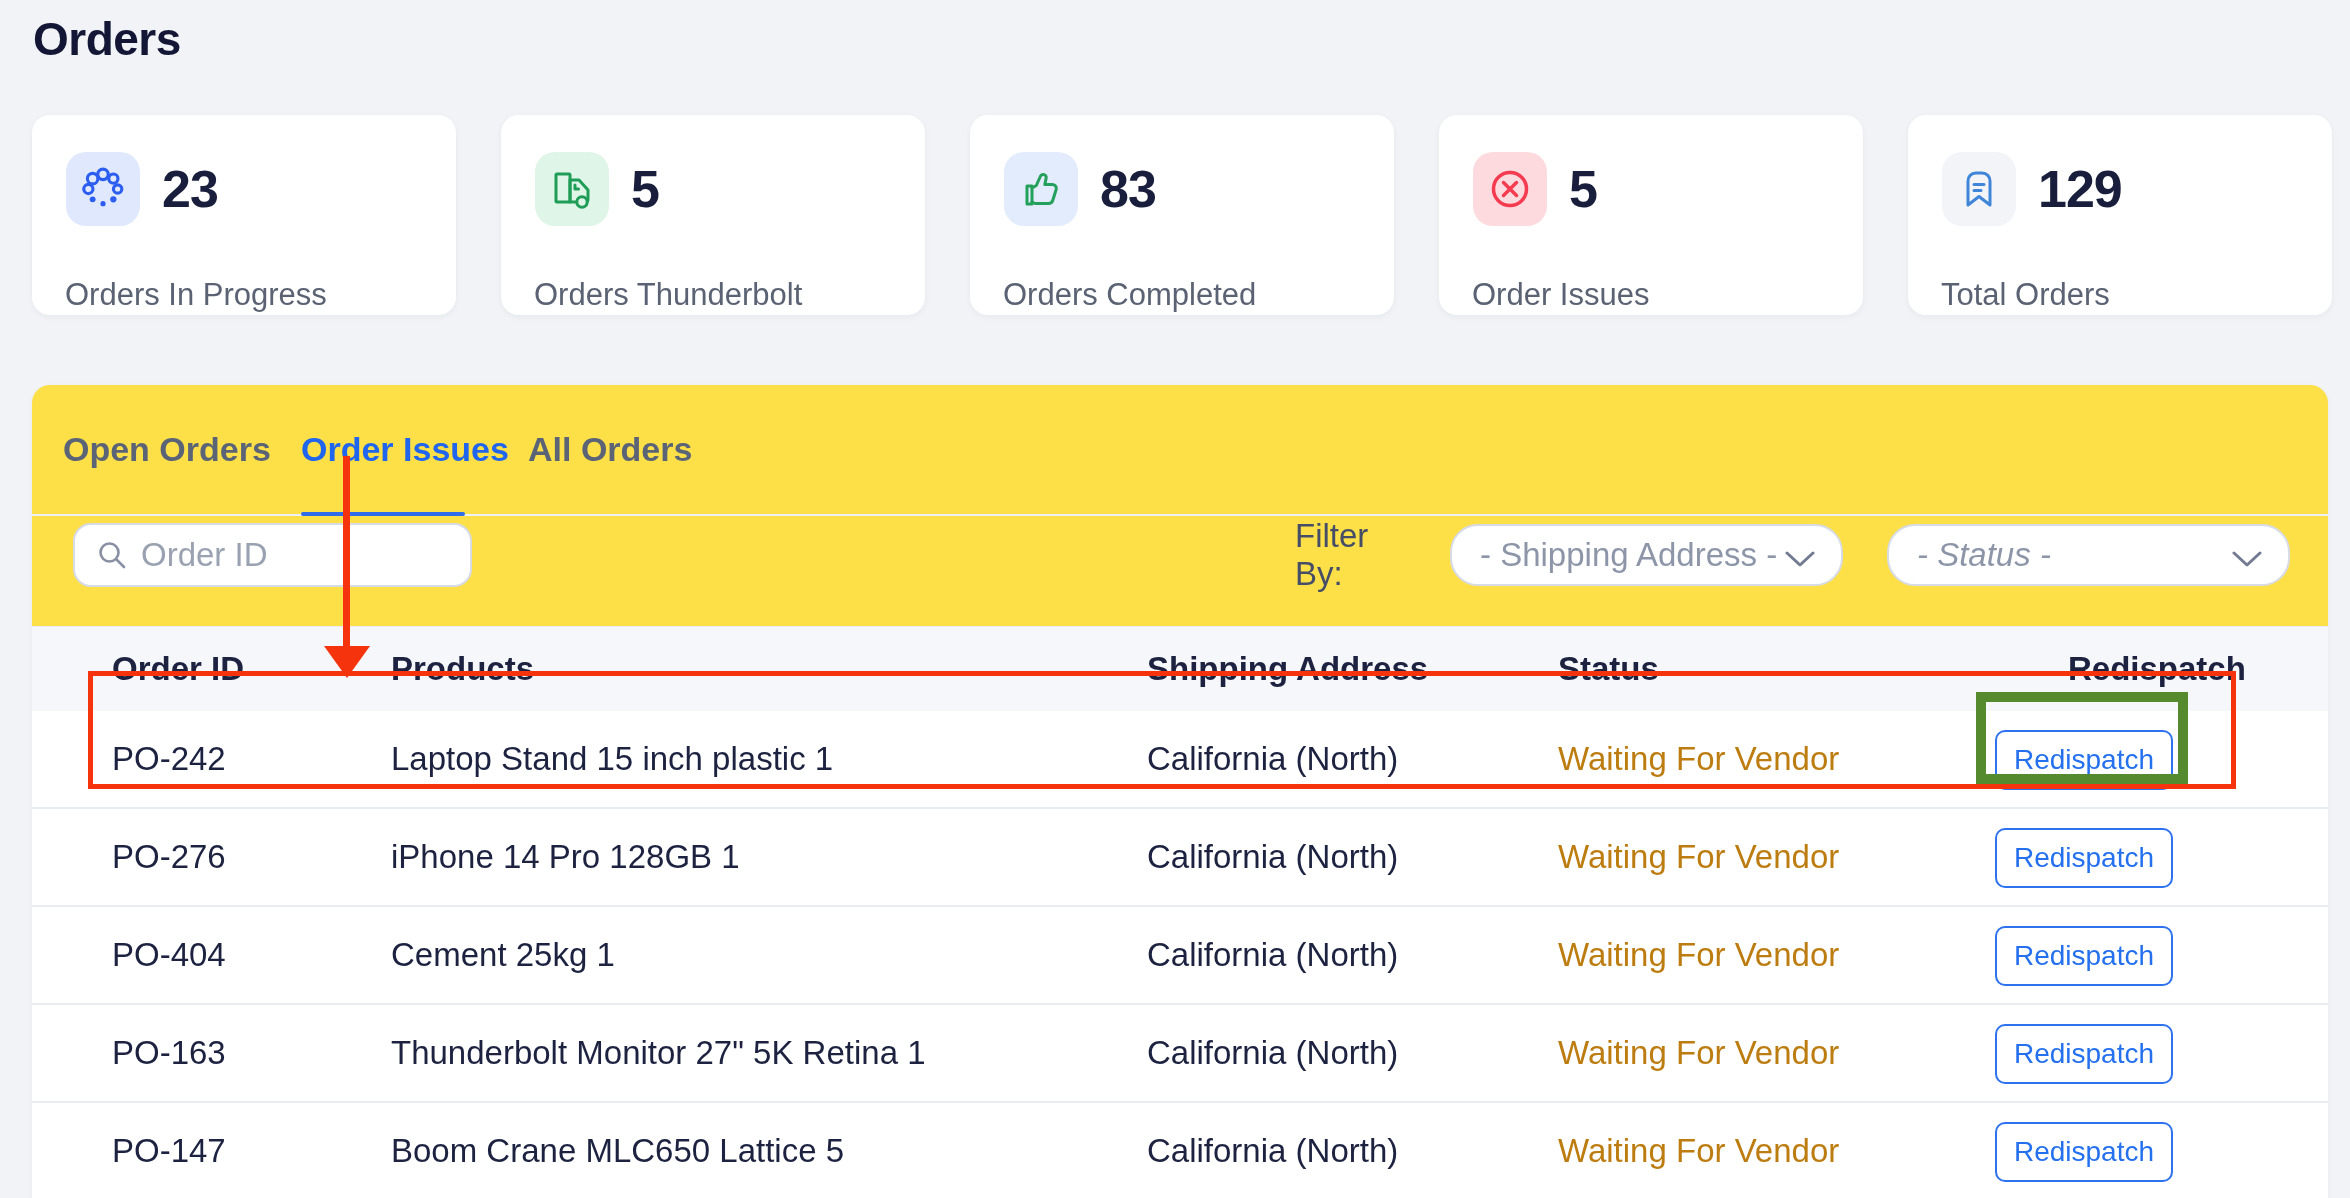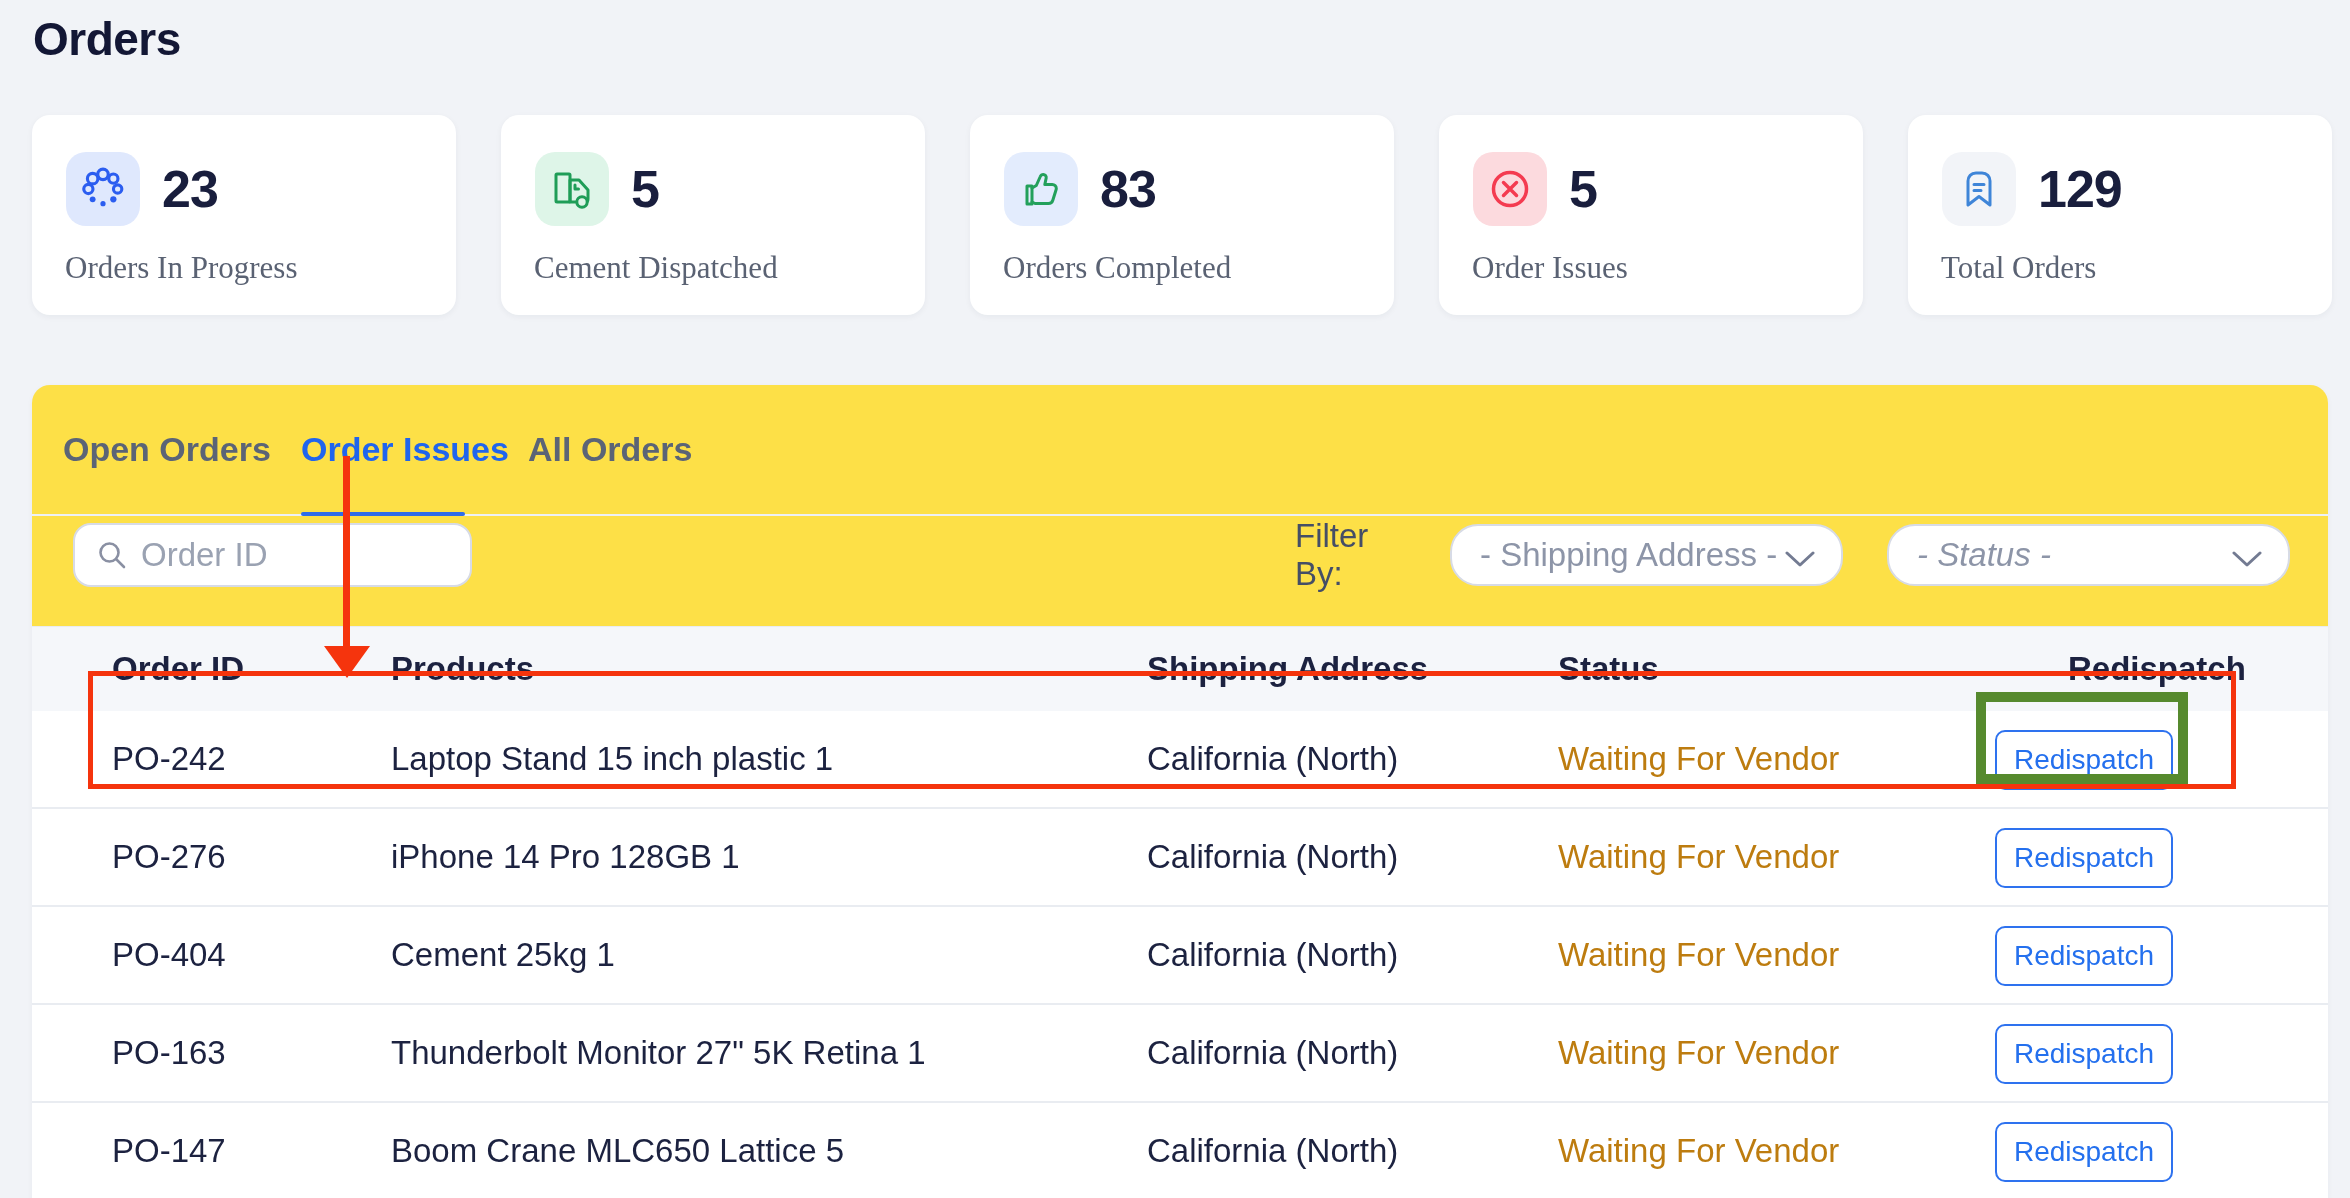--- a/index.html
+++ b/index.html
@@ -35,22 +35,22 @@
   .tile-mint   { background:#def5e8; }
   .tile-sky    { background:#e3ecfd; }
   .tile-pink   { background:#fcdade; }
   .tile-gray   { background:#f2f4f8; }
   .card-value {
     position:absolute; left:130px; top:37px; height:74px;
     display:flex; align-items:center;
     font-size:52px; font-weight:700; color:#191e3d; letter-spacing:-1px;
   }
   .card-label {
-    position:absolute; left:33px; top:135px;
-    font-size:31px; color:#5a6273;font-family:Liberation Serif, serif;
+    position:absolute; left:33px; top:162px;
+    font-size:31px; color:#5a6273;
   }
   
   .panel {
     position:absolute; left:32px; top:385px; width:2296px; height:832px;
     background:#fde047; border-radius:18px 18px 0 0;
     box-shadow:0 2px 6px rgba(25,35,65,0.04);
   }
   .tab {
     position:absolute; top:0; height:129px;
     display:flex; align-items:center;
@@ -166,21 +166,21 @@
   <div class="card">
     <div class="tile tile-mint">
       <svg width="48" height="48" viewBox="0 0 48 48" fill="none" stroke="#1f9d57" stroke-width="3" stroke-linejoin="round" stroke-linecap="round">
         <rect x="8" y="9" width="14" height="28" rx="1"></rect>
         <path d="M22 15 h9 l9 10 v9 c0 2 -1.3 3 -3 3 h-15 z"></path>
         <path d="M27 20 v4 h3.5"></path>
         <circle cx="34" cy="37" r="5.2" fill="#def5e8"></circle>
       </svg>
     </div>
     <div class="card-value">5</div>
-    <div class="card-label">Cement Dispatched</div>
+    <div class="card-label">Orders Thunderbolt</div>
   </div>
   <div class="card">
     <div class="tile tile-sky">
       <svg width="48" height="48" viewBox="0 0 48 48" fill="none" stroke="#23a05b" stroke-width="3" stroke-linejoin="round" stroke-linecap="round">
         <path d="M10 21 h5 v18 h-5 z"></path>
         <path d="M15 37 l3 1.5 h13.5 c2 0 3.7-1.4 4.3-3.3 l3.2-10.2 c.2-.5 .3-1 .3-1.5 0-2.2-1.8-4-4-4 h-7.5 l1.4-6.6 c.3-1.8-1.1-3.4-2.9-3.4-1.3 0-2.5 .8-3 2 l-4 9 -4.3 2.5"></path>
       </svg>
     </div>
     <div class="card-value">83</div>
     <div class="card-label">Orders Completed</div>

